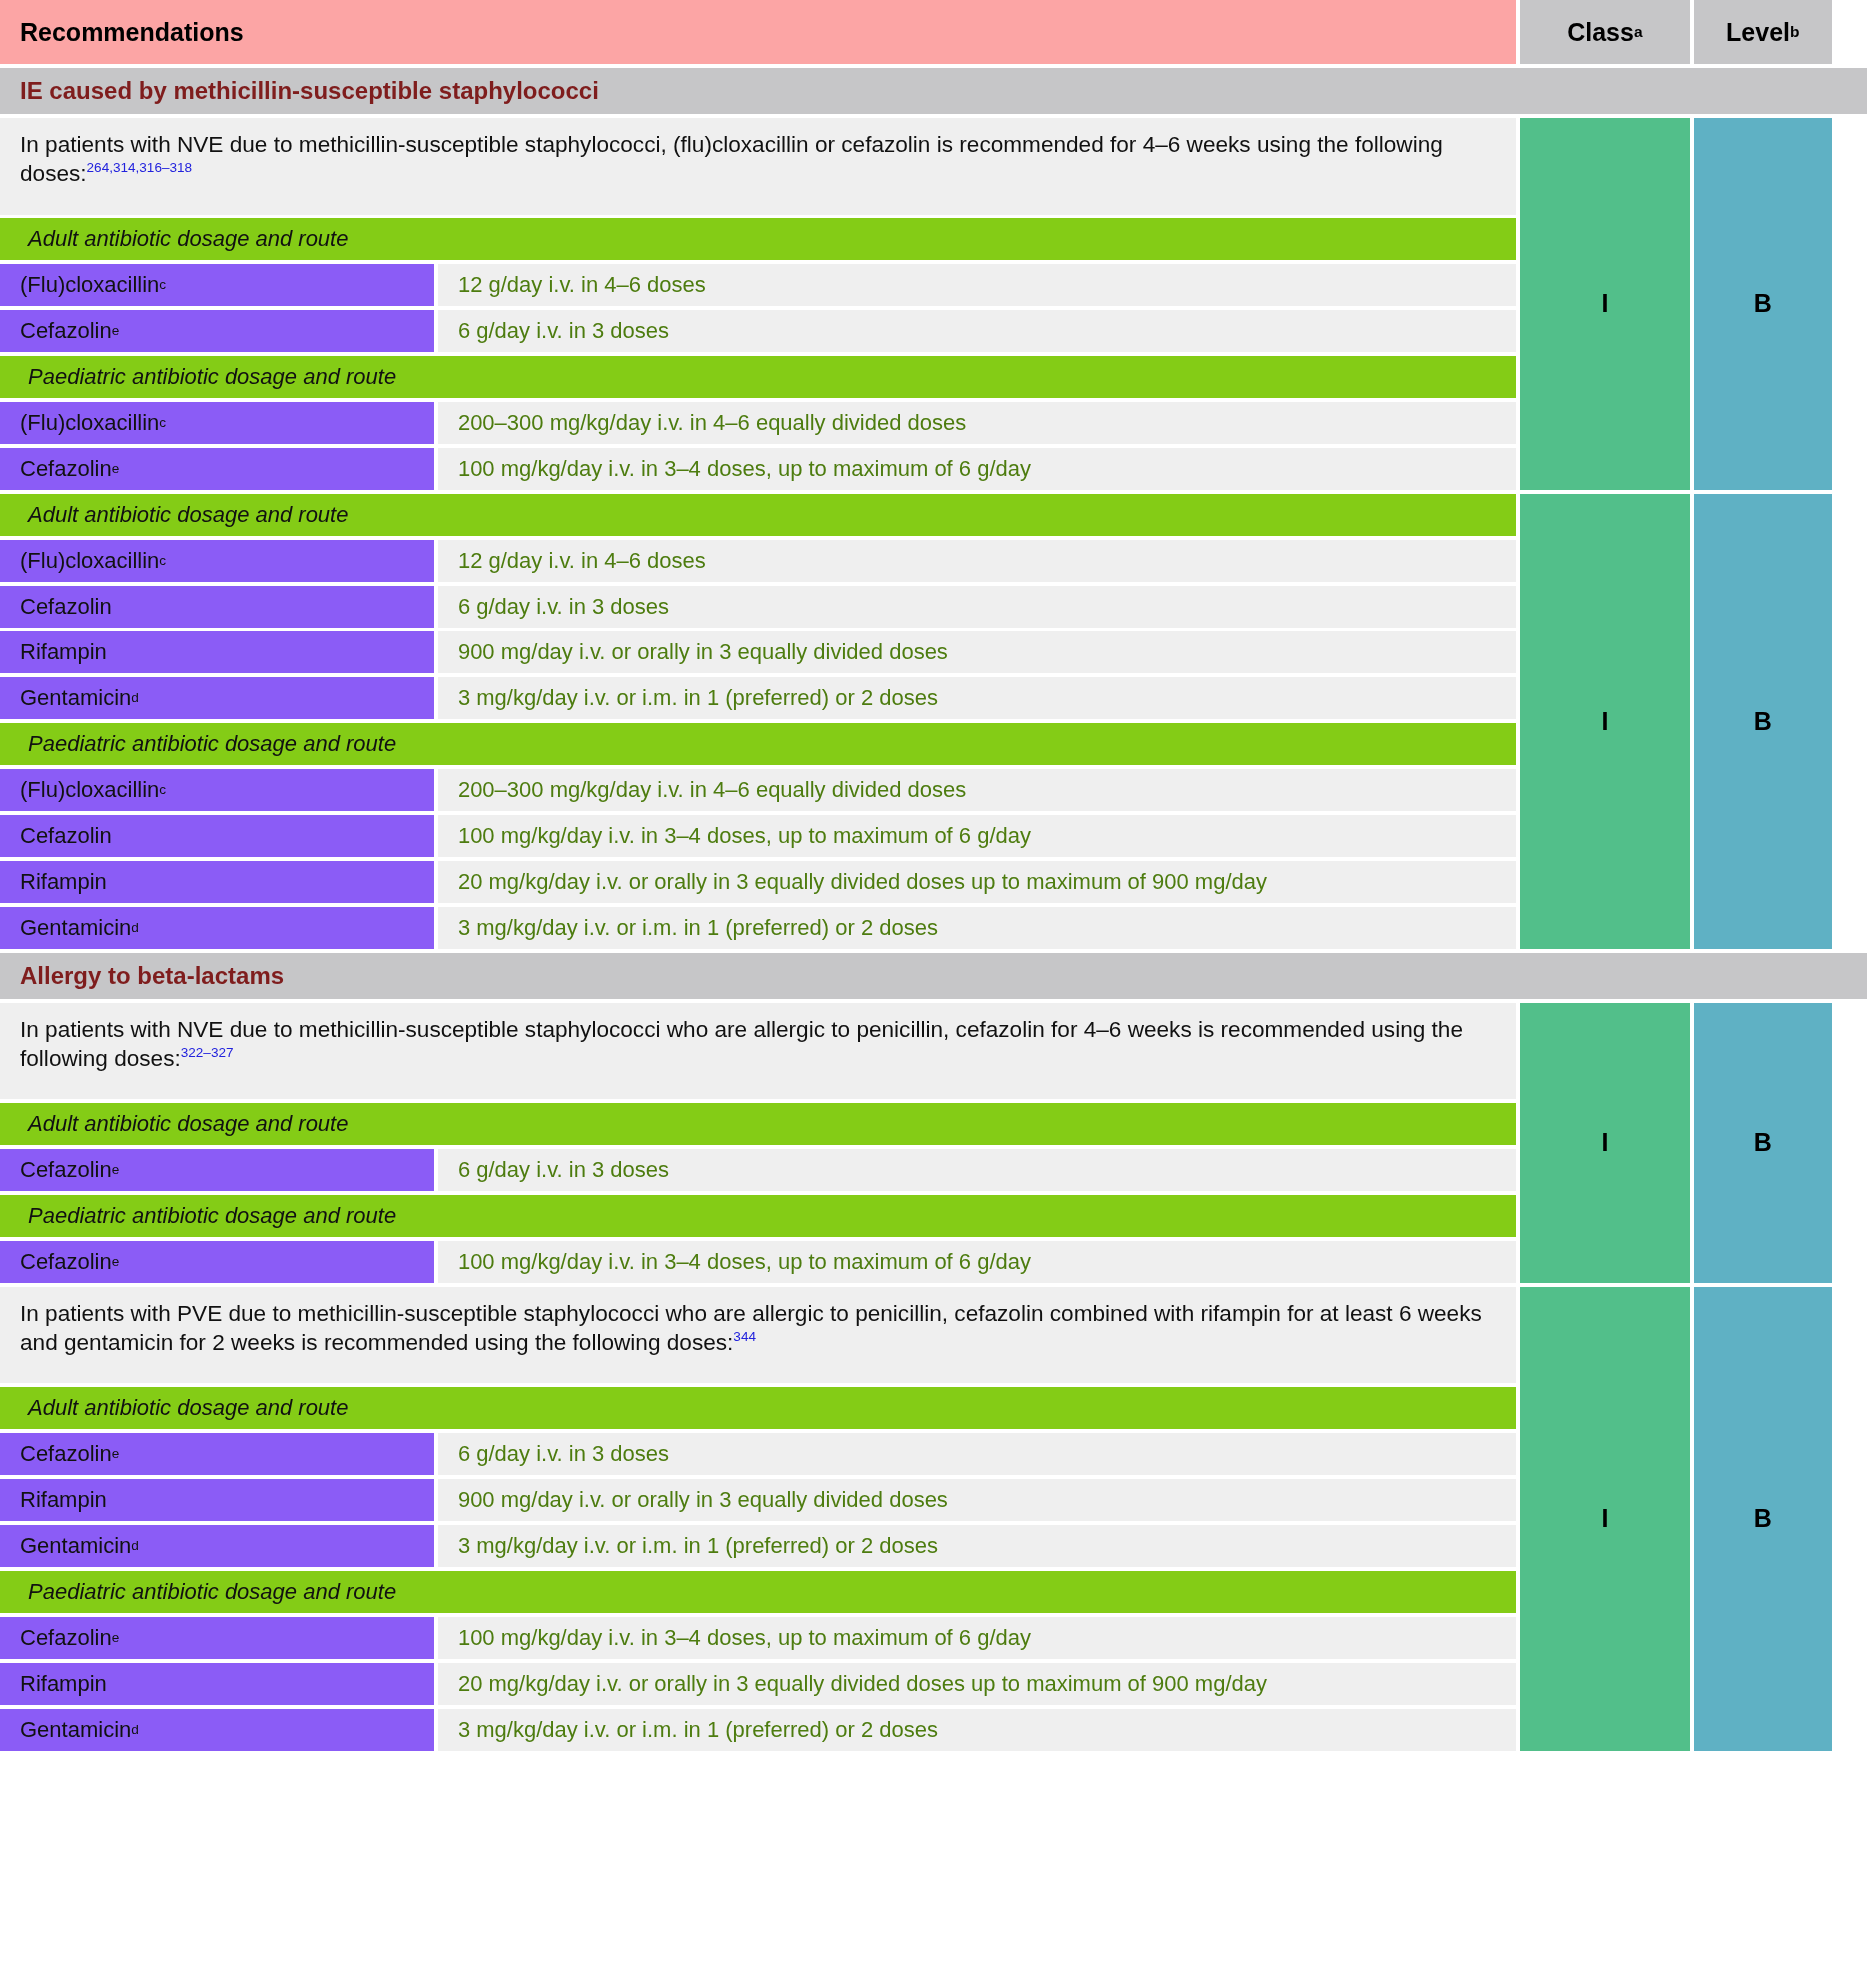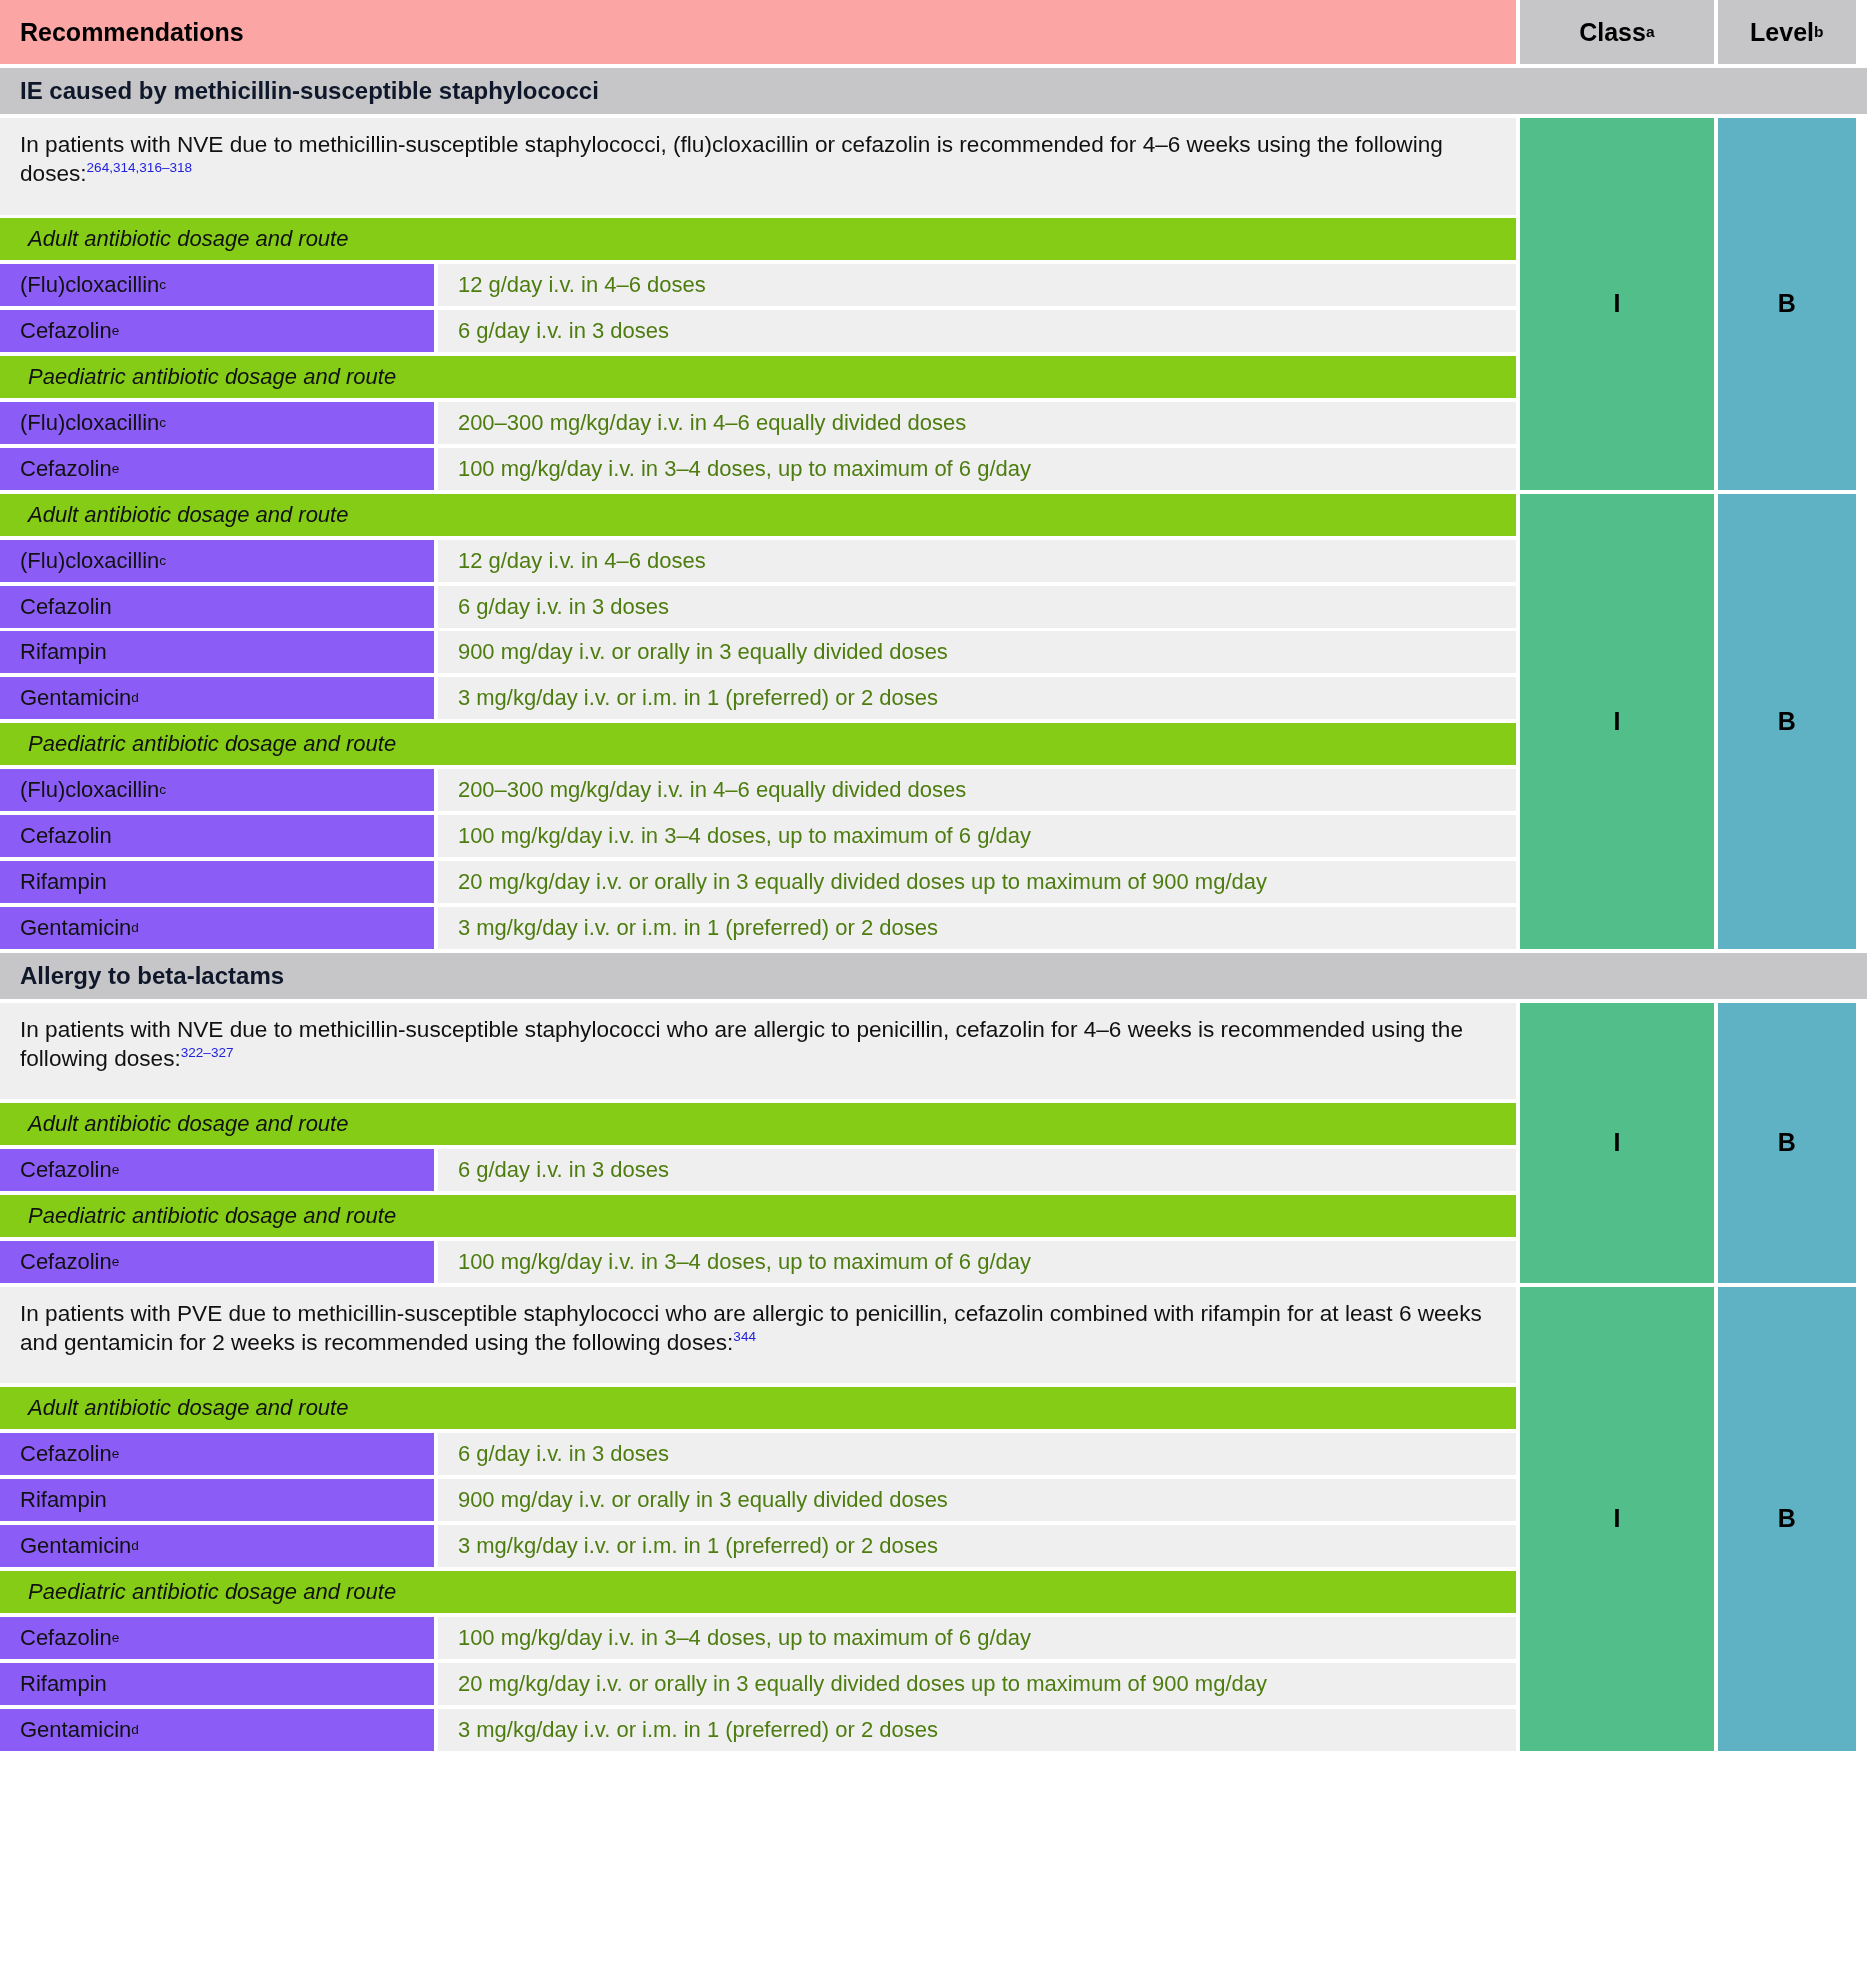--- a/index.html
+++ b/index.html
@@ -14,21 +14,21 @@
     flex-direction: column;
     gap: 3.9px;
     background: #ffffff;
   }
 
   
   .row { display: flex; width: 100%; gap: 3.9px; align-items: stretch; }
 
   
   .rec-col   { width: 1516px; display: flex; flex-direction: column; gap: 3.9px; }
-  .class-col { width: 194px; }
+  .class-col { width: 170px; }
   .level-col { width: 138px; }
 
   
   .header-bar {
     background: #fca5a5;
     height: 64px;
     display: flex;
     align-items: center;
     padding: 0 20px;
     font-size: 25px;
@@ -49,21 +49,21 @@
 
   
   .section-band {
     background: #c6c6c8;
     min-height: 46px;
     display: flex;
     align-items: center;
     padding: 0 20px;
     font-size: 24px;
     font-weight: bold;
-    color: #0f172a;
+    color: #7f1d1d;
     width: 100%;
     text-align: right;
   }
 
   
   .rec-text {
     background: #efefef;
     padding: 12px 20px 26px 20px;
     font-size: 22.6px;
     line-height: 1.30;

